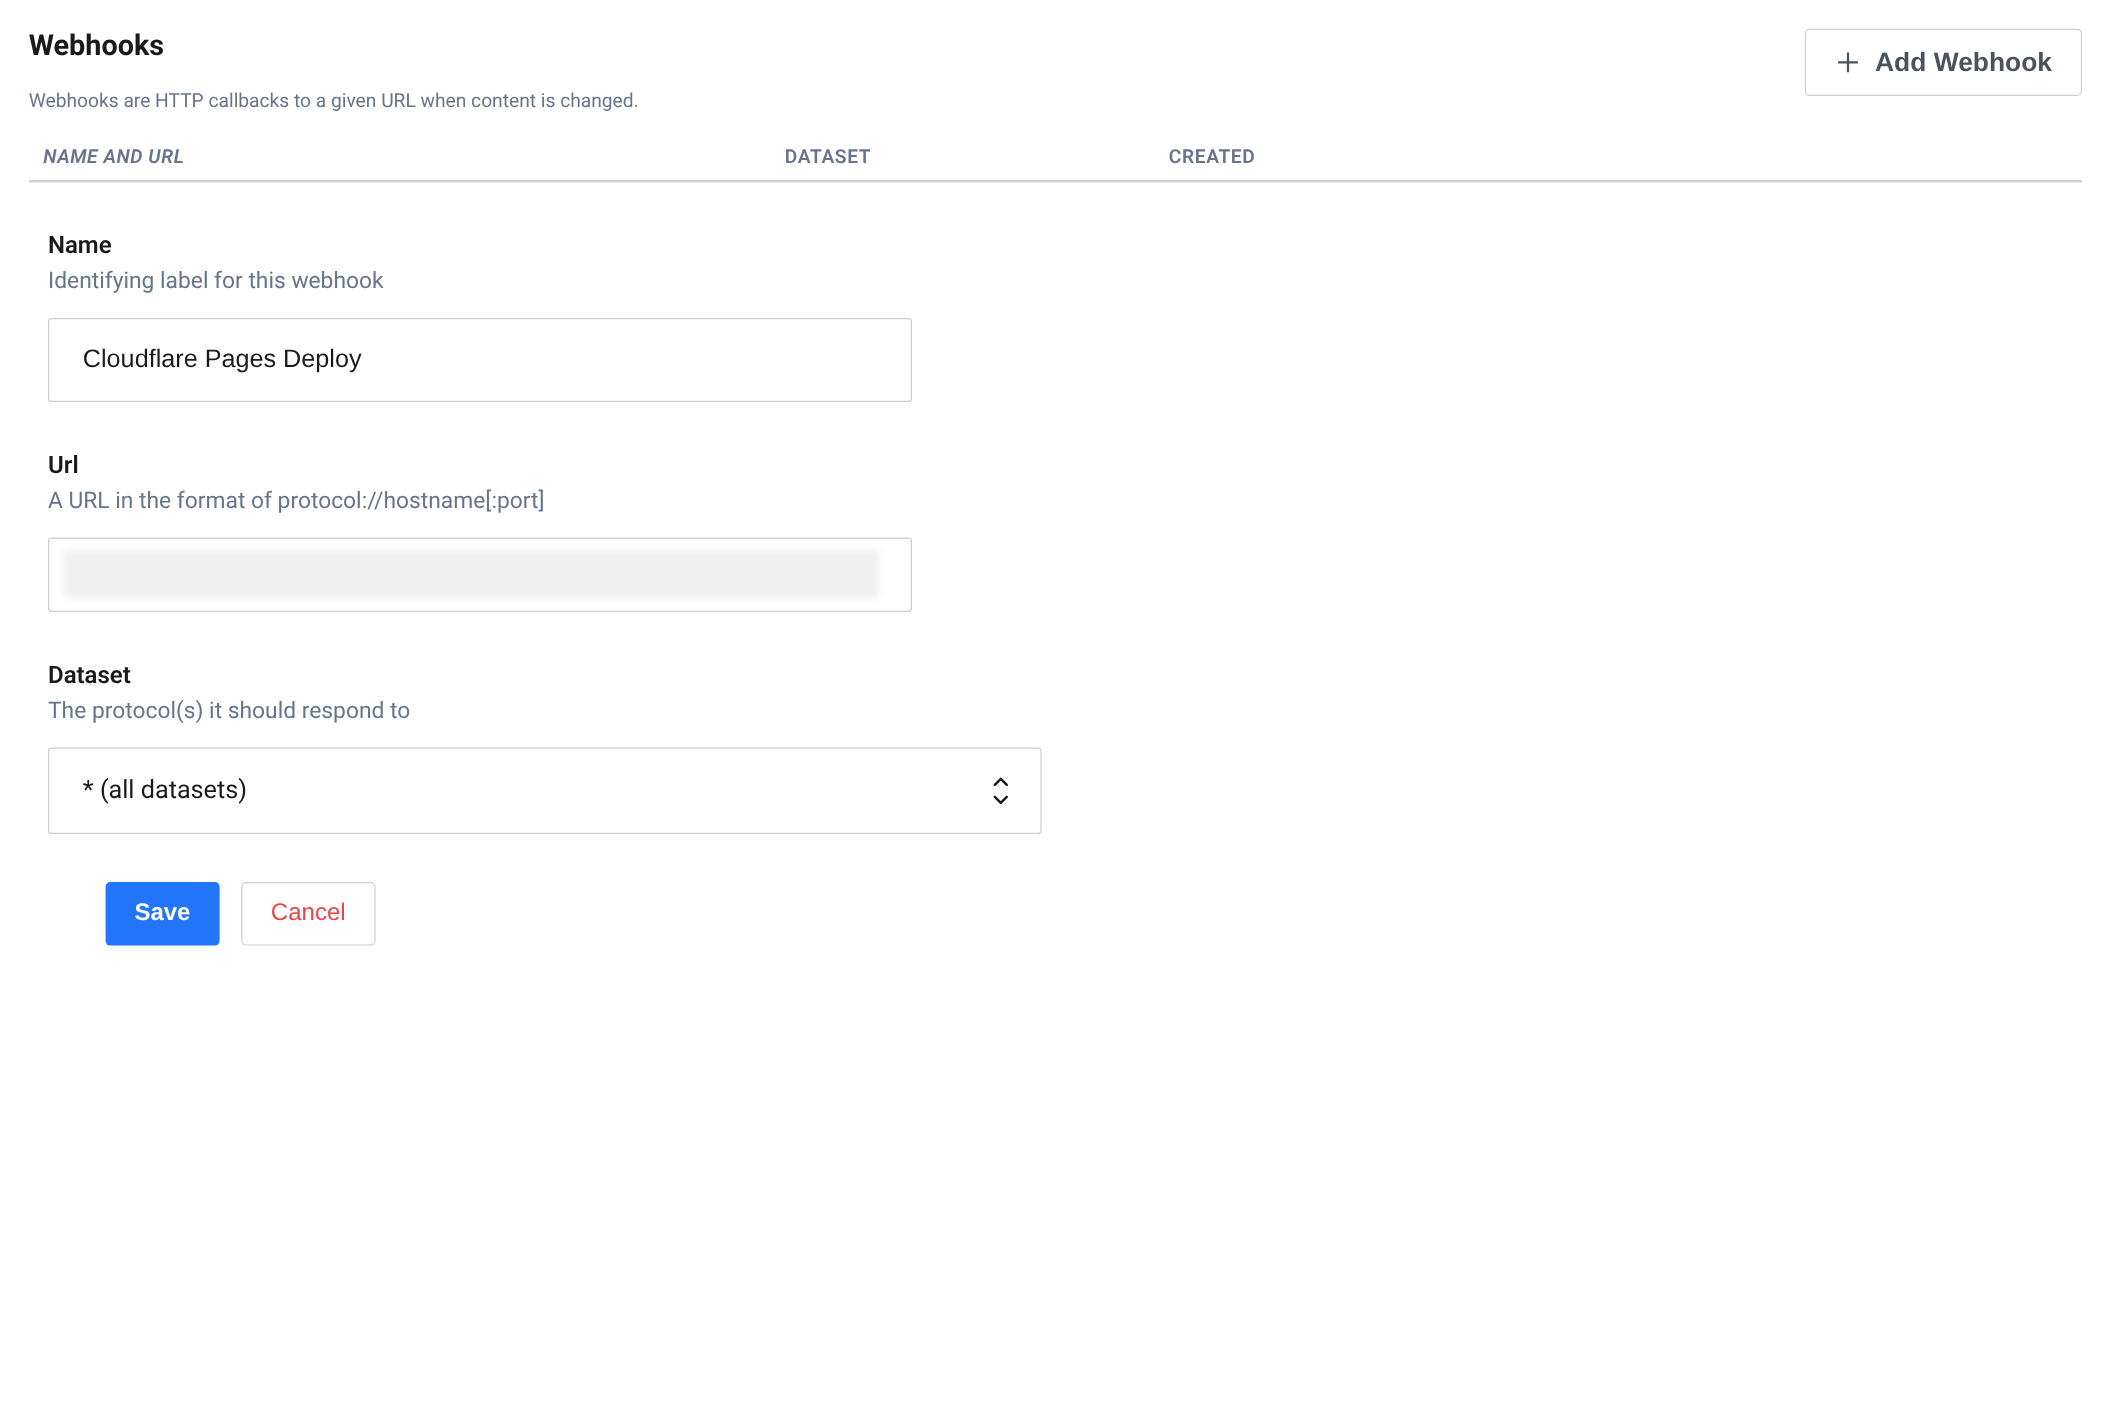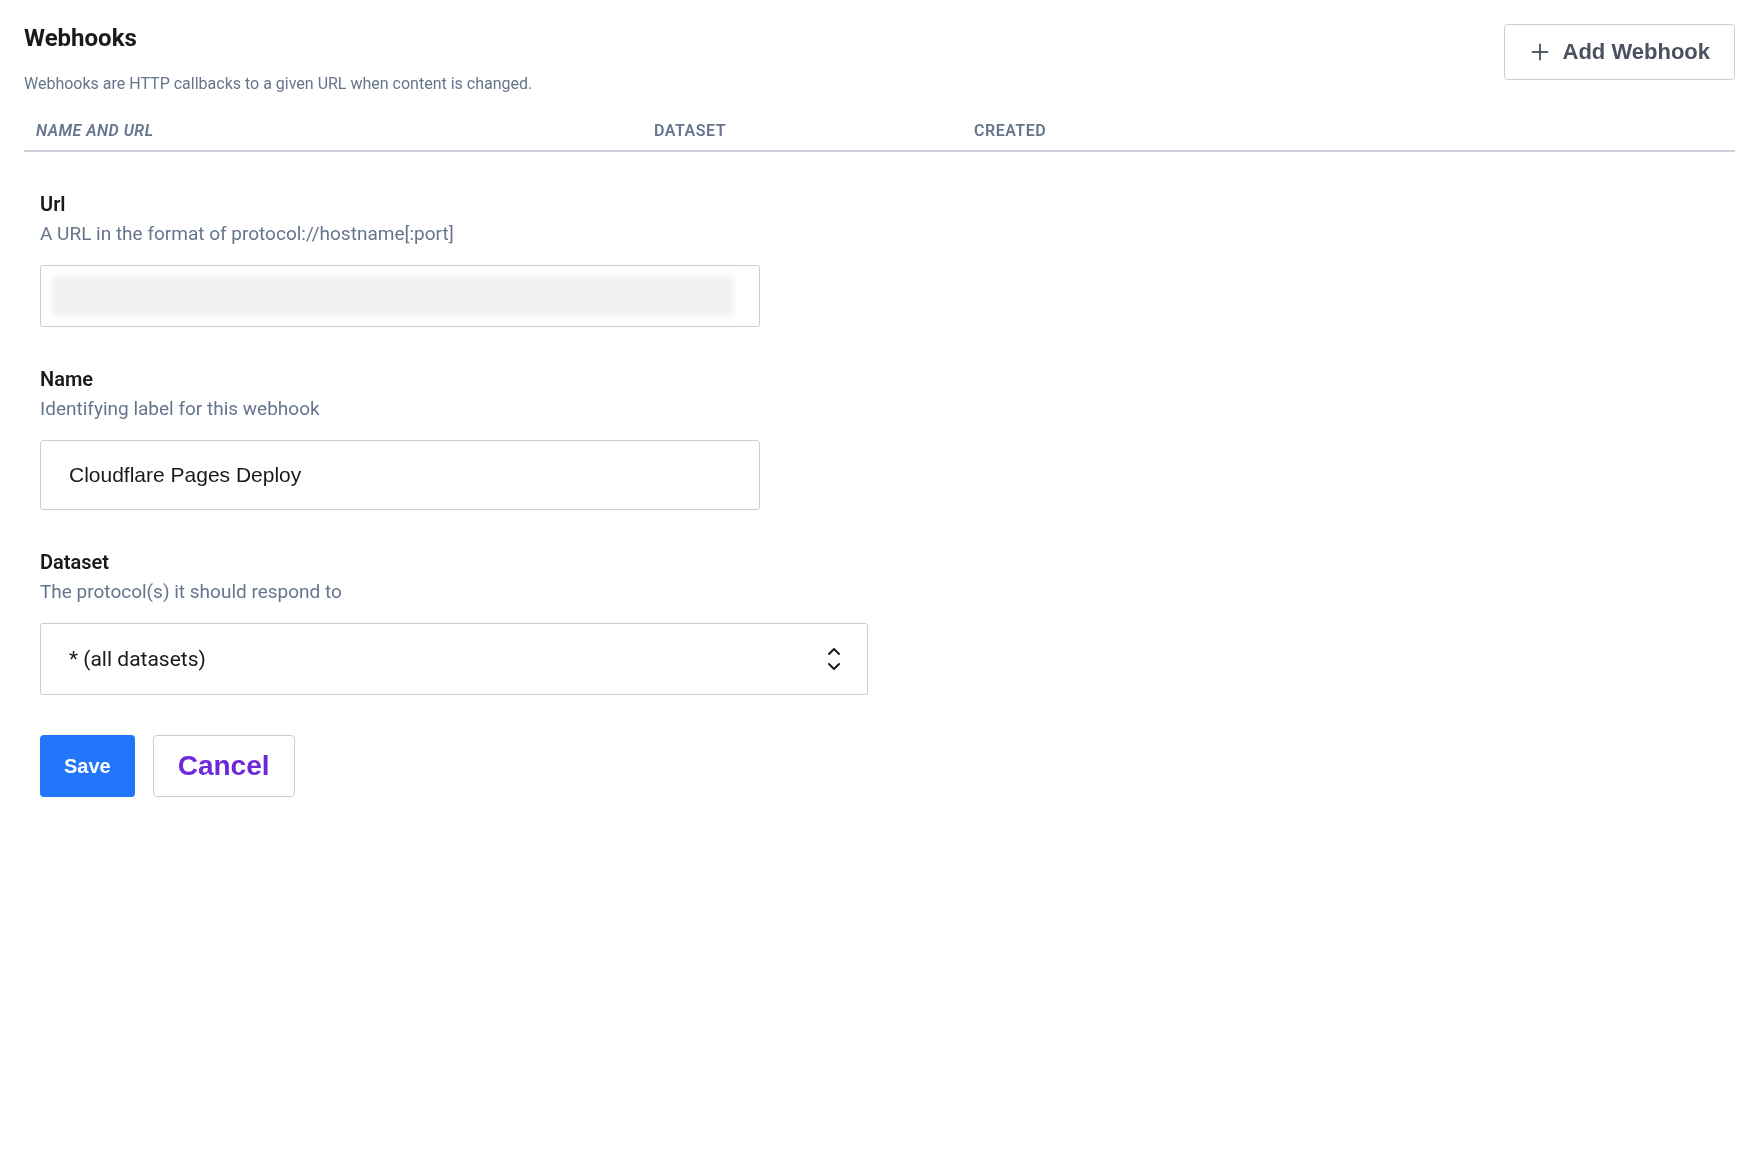--- a/index.html
+++ b/index.html
@@ -138,29 +138,30 @@
     }
     .btn-save {
       background: #2276fc;
       color: #fff;
       border: none;
       border-radius: 4px;
       padding: 14px 24px;
       font-size: 20px;
       font-weight: 600;
       cursor: pointer;
+      margin-left: 48px;
     }
     .btn-cancel {
       background: #fff;
-      color: #6d28d9;
+      color: #ef4444;
       border: 1px solid #c9ced8;
       border-radius: 4px;
       padding: 14px 24px;
-      font-size: 28px;
-      font-weight: 700;
+      font-size: 20px;
+      font-weight: 400;
       cursor: pointer;
     }
   </style>
 </head>
 <body>
 
 <div class="header-row">
   <div class="header-text">
     <h1>Webhooks</h1>
     <p>Webhooks are HTTP callbacks to a given URL when content is changed.</p>
@@ -176,31 +177,31 @@
 
 <div class="table-header">
   <div class="th th-name">NAME AND URL</div>
   <div class="th th-dataset">DATASET</div>
   <div class="th th-created">CREATED</div>
 </div>
 
 <div class="form">
 
   <div class="field">
+    <div class="field-label">Name</div>
+    <div class="field-desc">Identifying label for this webhook</div>
+    <input type="text" class="text-input" value="Cloudflare Pages Deploy" style="">
+  </div>
+
+  <div class="field">
     <div class="field-label">Url</div>
     <div class="field-desc">A URL in the format of protocol://hostname[:port]</div>
     <div class="url-input-wrap">
       <div class="url-redacted"></div>
     </div>
-  </div>
-
-  <div class="field">
-    <div class="field-label">Name</div>
-    <div class="field-desc">Identifying label for this webhook</div>
-    <input type="text" class="text-input" value="Cloudflare Pages Deploy" style="">
   </div>
 
   <div class="field">
     <div class="field-label">Dataset</div>
     <div class="field-desc">The protocol(s) it should respond to</div>
     <div class="select-wrap">
       <span>* (all datasets)</span>
       <svg class="chevrons" viewBox="0 0 18 26">
         <polyline points="4,8 9,3 14,8"></polyline>
         <polyline points="4,18 9,23 14,18"></polyline>

